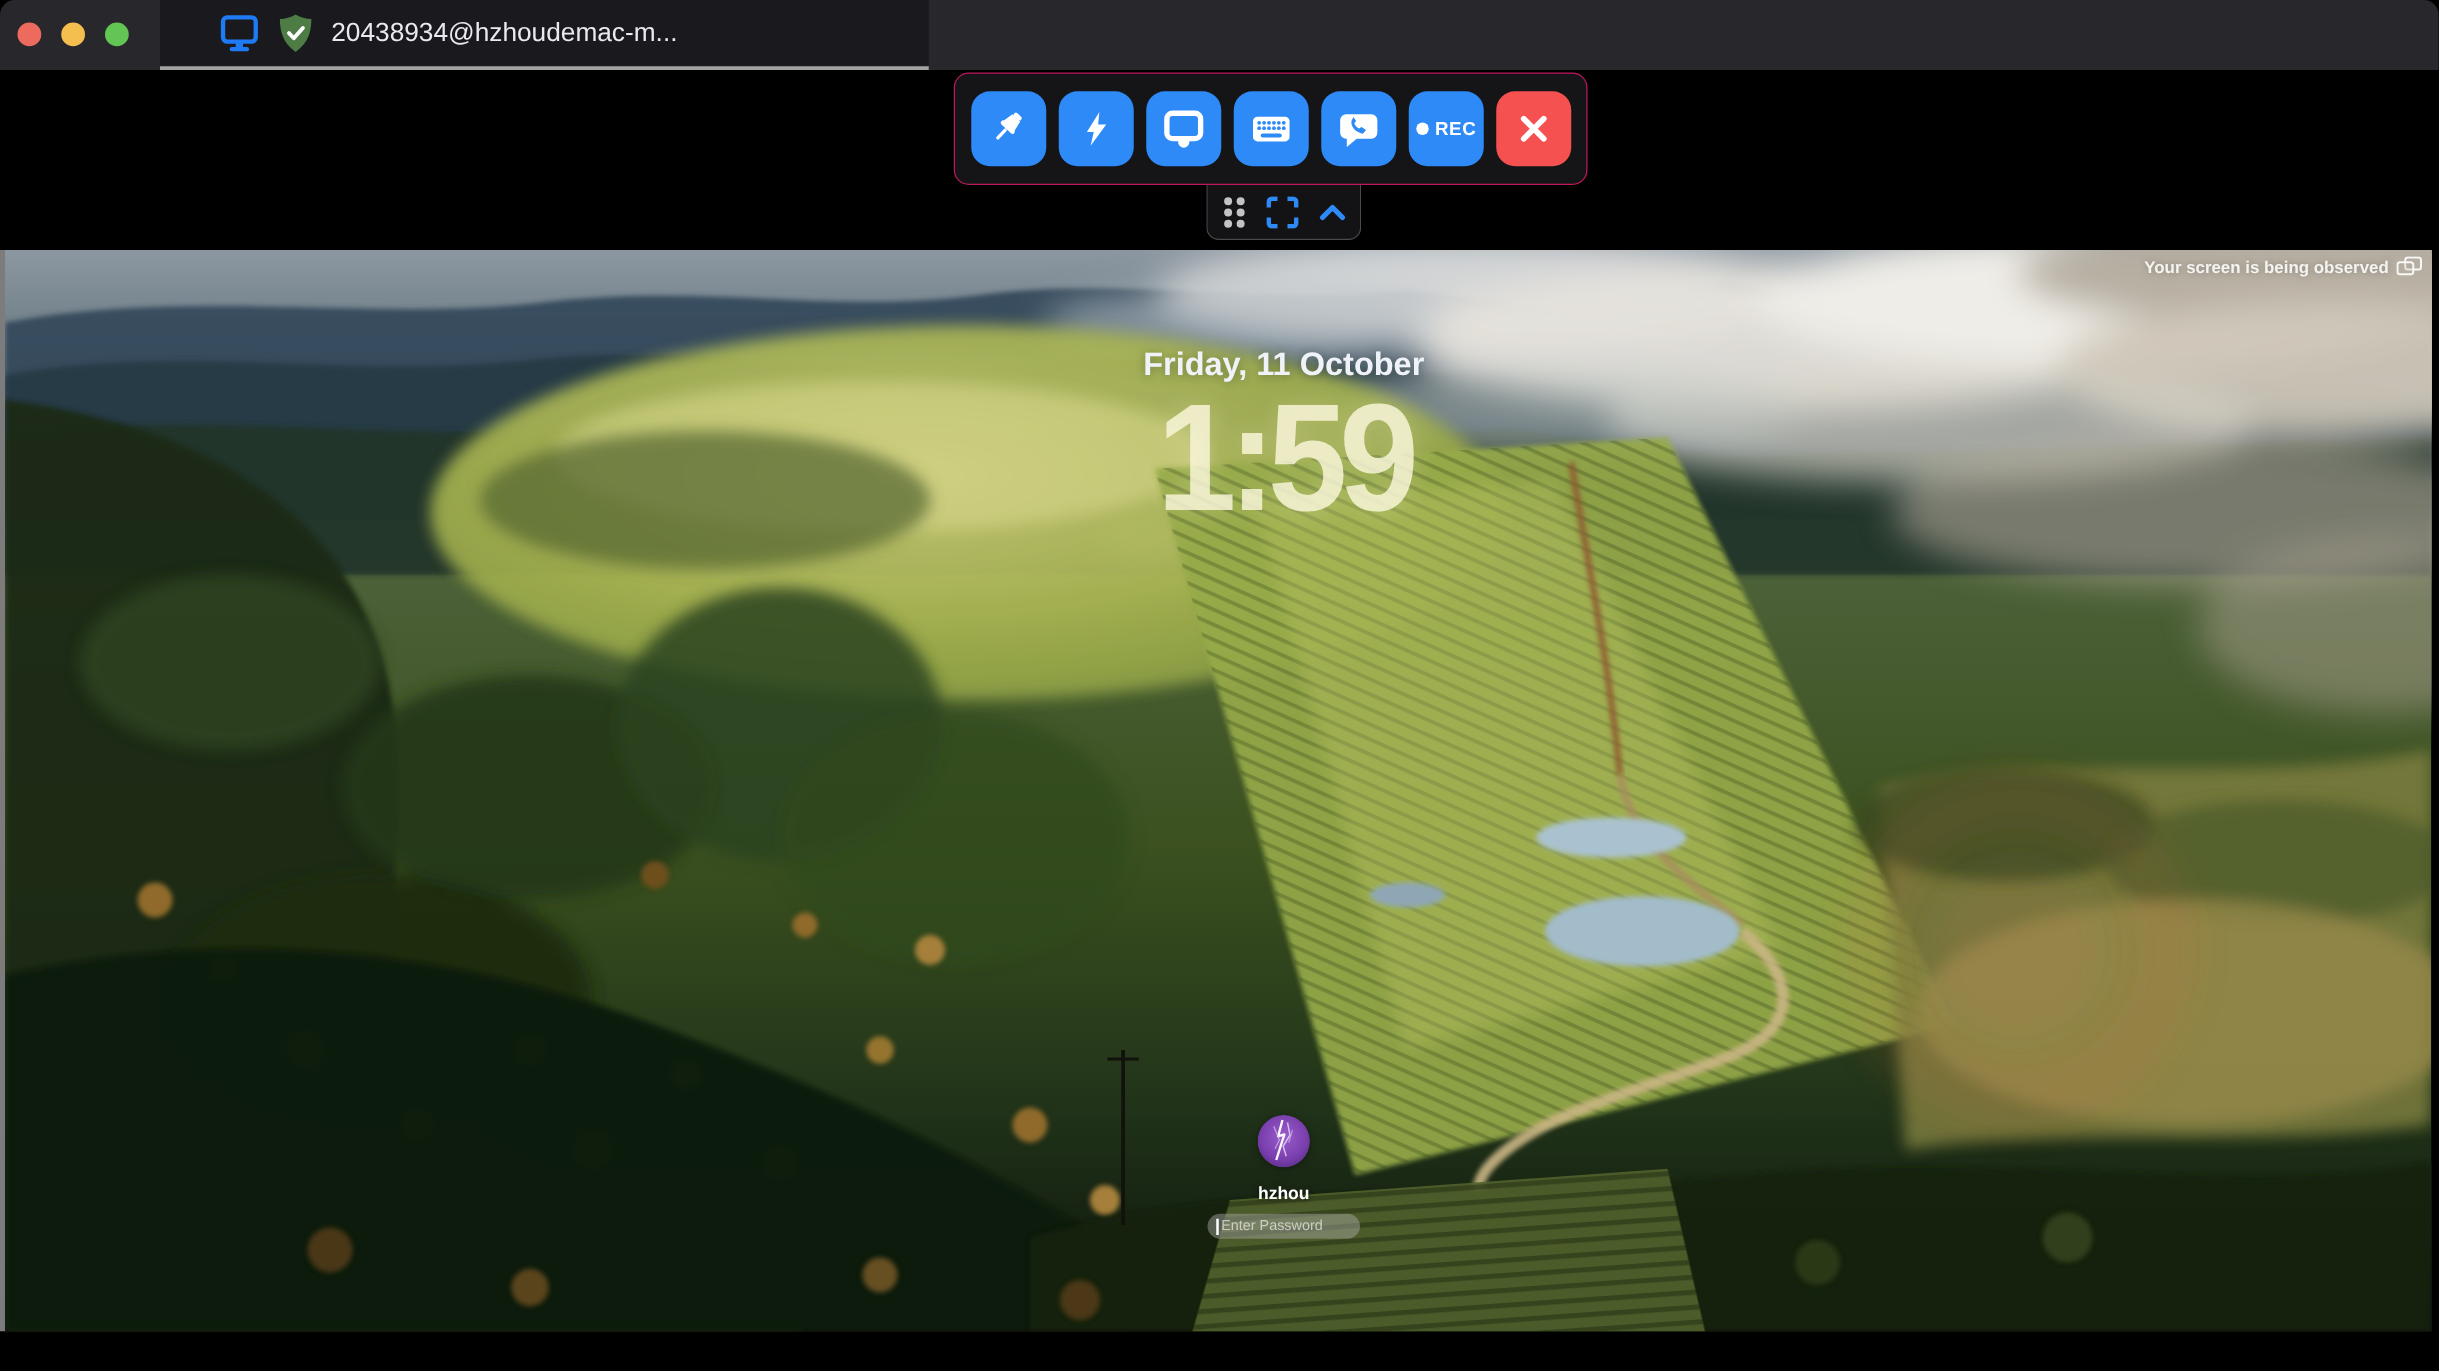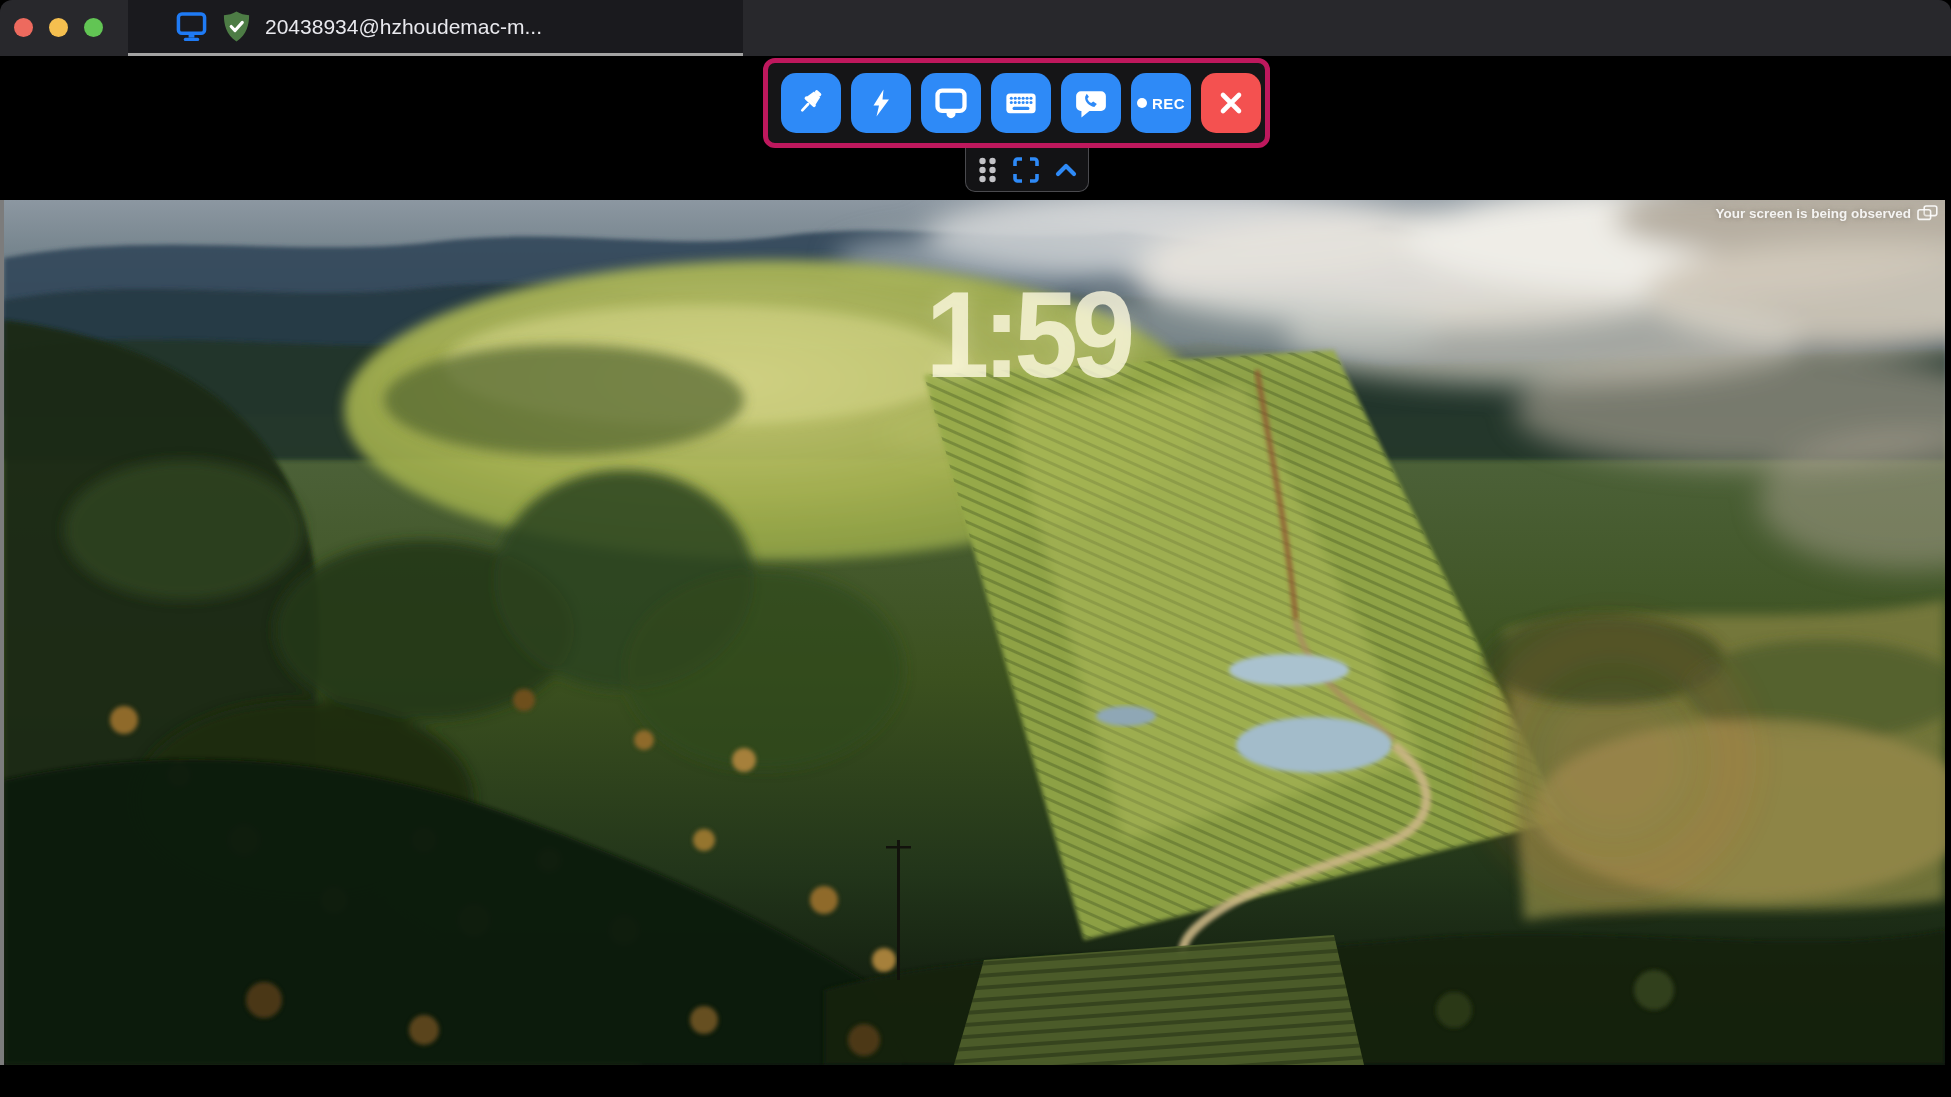--- a/index.html
+++ b/index.html
@@ -14,21 +14,21 @@
   .light.close{background:#ed6a5e;}
   .light.min{background:#f5bf4f;}
   .light.zoom{background:#62c554;}
   .tab{position:absolute;left:128px;top:0;width:615px;height:56px;
        background:#1a1a1e;box-sizing:border-box;border-bottom:3px solid #a3a3a3;
        display:flex;align-items:center;padding-left:47px;gap:13px;cursor:pointer;}
   .tab-title{color:#e9e9ee;font-size:21px;white-space:nowrap;overflow:hidden;}
 
   
   .toolbar{position:absolute;left:763px;top:58px;width:507px;height:90px;
-           background:#151517;border:5px solid #be185d;border-radius:12px;
+           background:#151517;border:1px solid #be185d;border-radius:12px;
            box-sizing:border-box;display:flex;align-items:center;
            padding-left:13px;gap:10px;}
   .tbtn{width:60px;height:60px;border-radius:15px;background:#2e8af7;border:none;
         display:flex;align-items:center;justify-content:center;cursor:pointer;padding:0;}
   .tbtn.red{background:#f45150;}
   .tbtn.rec{gap:5px;}
   .rec-dot{width:10px;height:10px;border-radius:50%;background:#fff;display:inline-block;}
   .rec-text{color:#fff;font-weight:bold;font-size:15px;letter-spacing:.5px;}
 
   
@@ -306,16 +306,40 @@
 
   <div class="observed">
     <span>Your screen is being observed</span>
     <svg width="21" height="16" viewBox="0 0 21 16">
       <rect x="7.2" y="1" width="12.6" height="9.6" rx="2" fill="none" stroke="rgba(255,255,255,.9)" stroke-width="1.6"></rect>
       <rect x="1" y="4.8" width="12.6" height="9.6" rx="2" fill="rgba(178,170,156,.25)" stroke="rgba(255,255,255,.9)" stroke-width="1.6"></rect>
     </svg>
   </div>
 
   <div class="datetime">
+    <div class="date">Friday, 11 October</div>
     <div class="clock">1:59</div>
   </div>
 
+  <div class="login">
+    <div class="avatar">
+      <svg width="42" height="42" viewBox="0 0 42 42">
+        <defs>
+          <radialGradient id="gAva" cx=".5" cy=".42" r=".72">
+            <stop offset="0" stop-color="#9a5ecb"></stop>
+              <stop offset=".6" stop-color="#7a3fae"></stop>
+            <stop offset="1" stop-color="#4e2478"></stop>
+          </radialGradient>
+        </defs>
+        <circle cx="21" cy="21" r="21" fill="url(#gAva)"></circle>
+        <path d="M20 4 L16.5 17 L21.5 15.5 L15 36" stroke="#fff" stroke-width="1.9" fill="none" opacity=".95" stroke-linejoin="round"></path>
+        <path d="M24 6 L26 16 L20.5 25 L23 33" stroke="#e9d9ff" stroke-width="1.2" fill="none" opacity=".8"></path>
+        <path d="M13 9 L17.5 20 L14 27" stroke="#d9c2f5" stroke-width="1" fill="none" opacity=".7"></path>
+        <path d="M28 12 L25 22" stroke="#d9c2f5" stroke-width="1" fill="none" opacity=".6"></path>
+      </svg>
+    </div>
+    <div class="uname">hzhou</div>
+    <div class="pwd-wrap">
+      <input class="pwd" type="text" placeholder="Enter Password" style="">
+      <div class="caret"></div>
+    </div>
+  </div>
 </div>
 
 </body></html>

